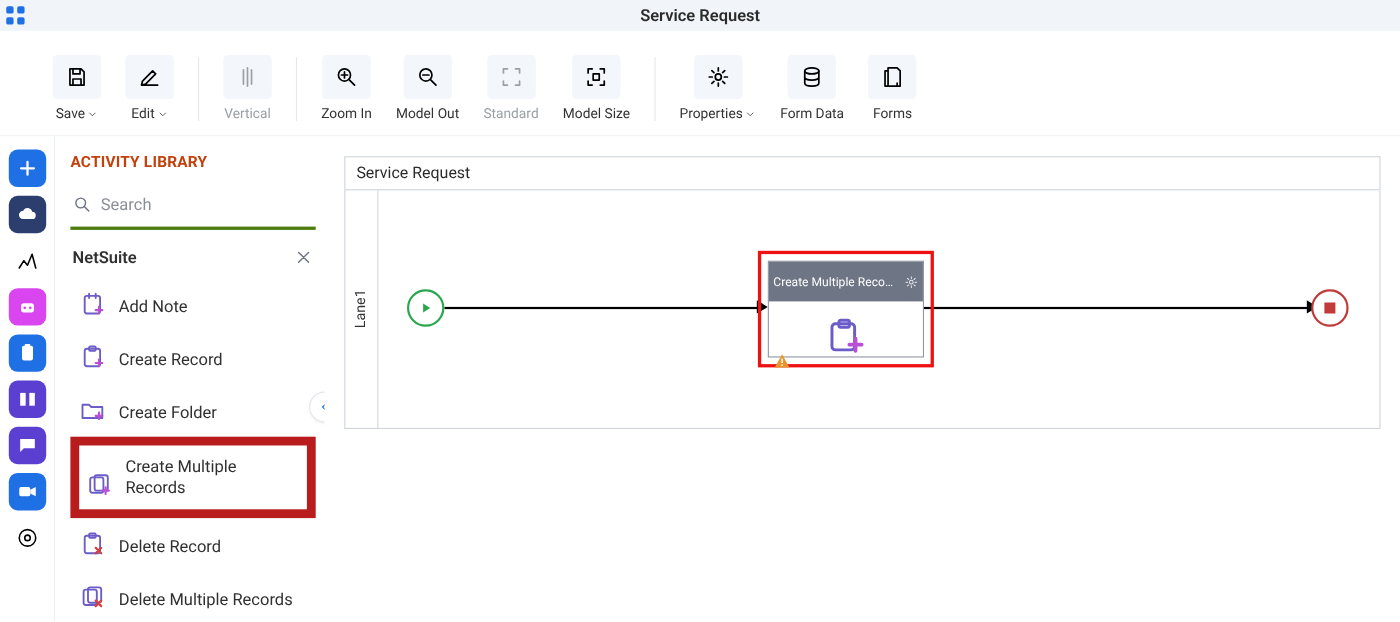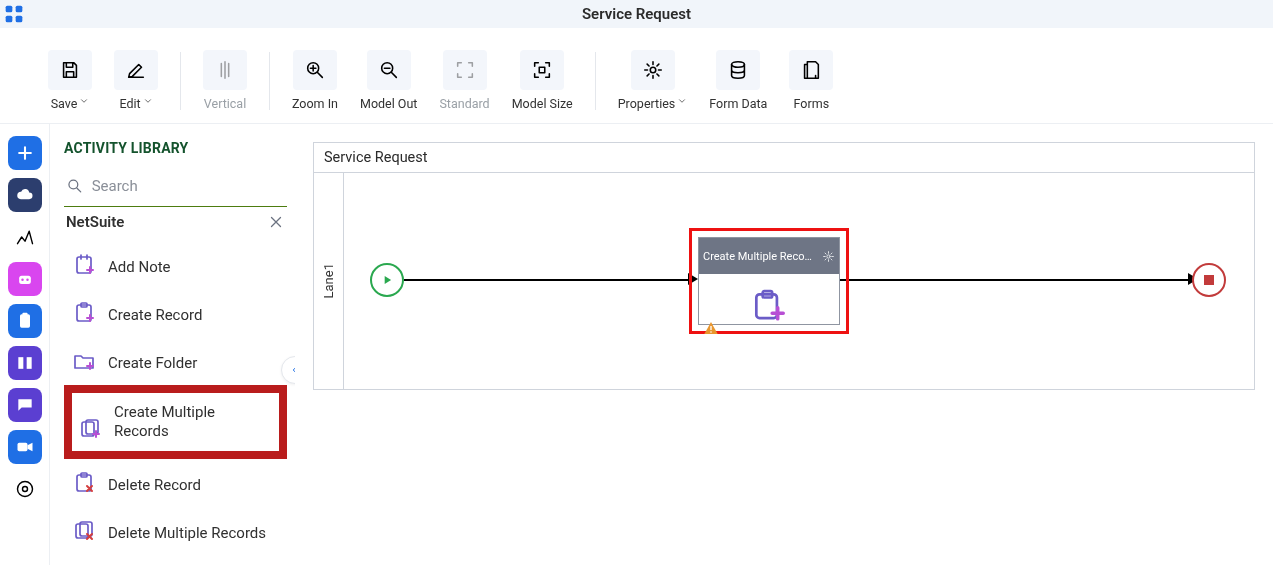--- a/index.html
+++ b/index.html
@@ -9,39 +9,39 @@
   .titlebar { height: 28px; background: #f1f5fa; display: flex; align-items: center; position: relative; }
   .app-logo { width: 28px; height: 28px; display: flex; align-items: center; justify-content: center; }
   .app-logo svg { width: 20px; height: 20px; }
   .title-text { position: absolute; left: 50%; transform: translateX(-50%); font-size: 15px; font-weight: 600; color: #2b2b2b; }
 
   
   .toolbar { height: 95px; display: flex; align-items: center; padding: 10px 0 0 40px; gap: 6px; background: #fff; }
   .tool-btn { display: flex; flex-direction: column; align-items: center; justify-content: center; gap: 6px; padding: 4px 8px; cursor: pointer; }
   .tool-icon-box { width: 44px; height: 40px; background: #f3f6fb; border-radius: 4px; display: flex; align-items: center; justify-content: center; }
   .tool-icon-box.disabled svg { opacity: 0.35; }
-  .tool-label { font-size: 12.5px; color: #323232; white-space: nowrap; display: flex; gap: 2px; }
+  .tool-label { font-size: 12.5px; color: #323232; white-space: nowrap; display: flex; align-items: center; gap: 2px; }
   .tool-label.disabled { color: #9aa0a6; }
   .chev-down { width: 10px; height: 10px; }
   .sep { width: 1px; height: 58px; background: #e4e7ec; margin: 0 8px; }
 
   
   .main { display: flex; height: calc(565px - 28px - 95px); border-top: 1px solid #eceff3; }
 
   
   .rail { width: 50px; background: #fff; border-right: 1px solid #eceff3; padding-top: 12px; display: flex; flex-direction: column; align-items: center; gap: 8px; }
   .rail-btn { width: 34px; height: 34px; border-radius: 8px; display: flex; align-items: center; justify-content: center; cursor: pointer; }
   .rail-btn svg { width: 20px; height: 20px; }
   .rail-btn.add { background: #1f6fe5; }
   .rail-btn.active { background: #2c3e6e; }
 
   
   .sidebar { width: 245px; background: #fff; padding: 16px 8px 0 14px; position: relative; }
-  .sidebar-title { font-size: 14px; font-weight: 700; color: #14532d; letter-spacing: 0.2px; margin-bottom: 14px; }
-  .search-row { display: flex; align-items: center; gap: 8px; border-bottom: 1px solid #4d7c0f; padding: 6px 2px 10px 2px; }
+  .sidebar-title { font-size: 14px; font-weight: 700; color: #c2410c; letter-spacing: 0.2px; margin-bottom: 14px; }
+  .search-row { display: flex; align-items: center; gap: 8px; border-bottom: 3px solid #4d7c0f; padding: 6px 2px 10px 2px; margin-bottom: 10px; }
   .search-row svg { width: 20px; height: 20px; color: #6b7280; }
   .search-row input { border: none; outline: none; font-size: 15px; color: #555; width: 100%; background: transparent; }
   .search-row input::placeholder { color: #8a8f98; }
 
   .category-row { display: flex; align-items: center; justify-content: space-between; padding: 6px 2px; }
   .category-row span { font-size: 15px; font-weight: 600; color: #303030; }
   .category-row .x { width: 18px; height: 18px; color: #6b7280; cursor: pointer; }
 
   .activity-list { margin-top: 4px; }
   .activity-item { display: flex; align-items: flex-end; gap: 12px; padding: 10px 6px; cursor: pointer; border: 2px solid transparent; }

